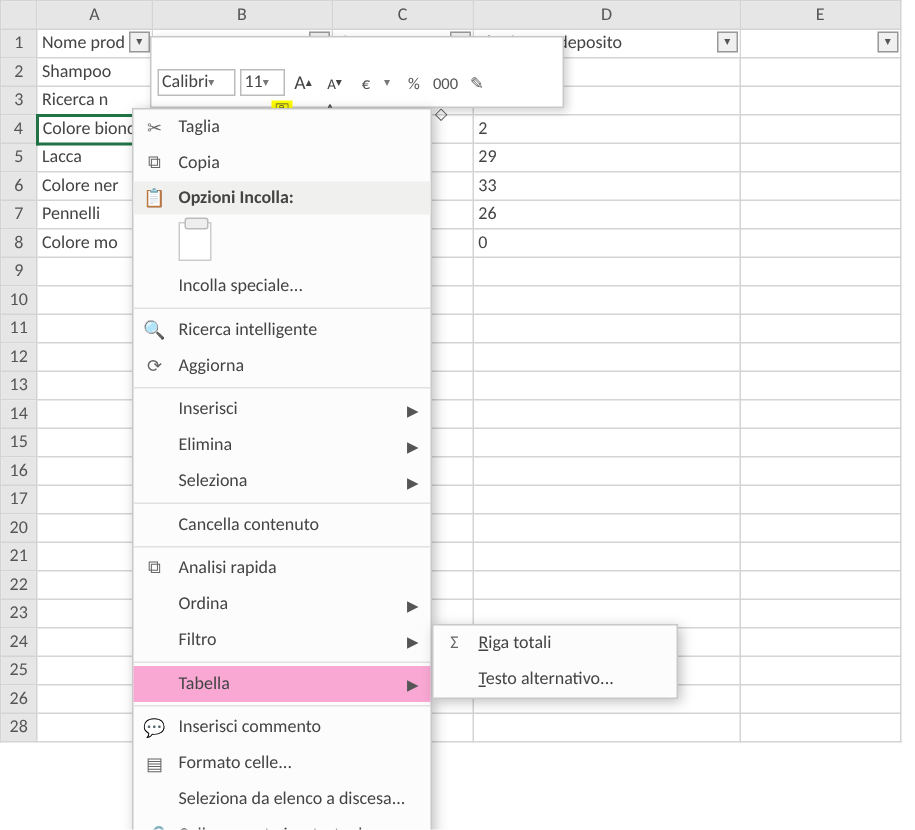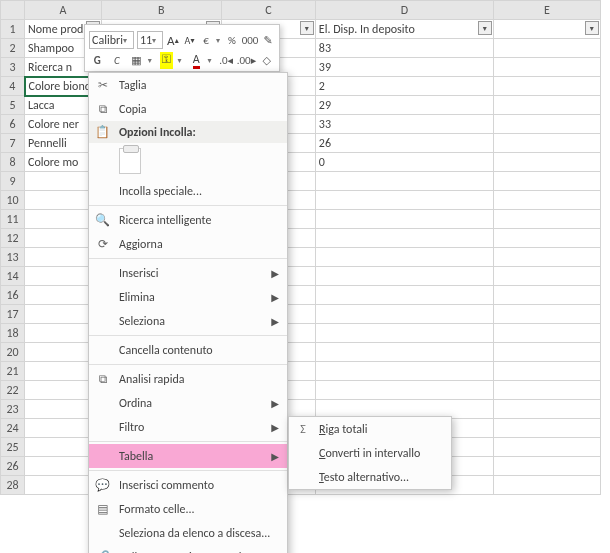--- a/index.html
+++ b/index.html
@@ -7,21 +7,21 @@
 .grid{position:absolute;top:0;left:0;border-collapse:collapse}
 .grid th,.grid td{border:1px solid #d4d4d4;background:#fff;height:19px;padding:0 3px;text-align:left;white-space:nowrap;overflow:hidden}
 .grid th{background:#e6e6e6;font-weight:normal;text-align:center;color:#555}
 .grid .rowh{background:#e6e6e6;text-align:center;width:24px}
 .colA{width:65px}.colB{width:120px}.colC{width:94px}.colD{width:178px}.colE{width:107px}
 .num{text-align:right}
 .hdr{position:relative}
 .filtbtn{position:absolute;right:1px;top:1px;width:14px;height:14px;border:1px solid #999;background:#f0f0f0;font-size:8px;line-height:12px;text-align:center;color:#555}
 .sel{border:2px solid #217346!important}
 
-.minitb{position:absolute;left:84px;top:24px;width:196px;height:48px;background:#fff;border:1px solid #c8c8c8;box-shadow:2px 2px 6px rgba(0,0,0,.2);padding:5px 4px}
+.minitb{position:absolute;left:100px;top:24px;width:276px;height:48px;background:#fff;border:1px solid #c8c8c8;box-shadow:2px 2px 6px rgba(0,0,0,.2);padding:20px 4px}
 .minitb .row{display:flex;align-items:center;height:20px;gap:3px}
 .tctl{border:1px solid #bbb;background:#fff;height:18px;font-size:11px;padding:0 2px;display:flex;align-items:center}
 .tbtn{width:18px;height:18px;display:flex;align-items:center;justify-content:center;font-size:11px;color:#555}
 .dd{width:8px;font-size:8px;color:#777}
 
 .ctx{position:absolute;left:88px;top:72px;width:200px;background:#fcfcfc;border:1px solid #c8c8c8;box-shadow:2px 2px 8px rgba(0,0,0,.25)}
 .ctx .item{height:24px;display:flex;align-items:center;padding:0 8px 0 30px;position:relative;font-size:12px;color:#444}
 .ctx .item .ico{position:absolute;left:6px;width:16px;text-align:center;font-size:12px;color:#666}
 .ctx .item .arr{margin-left:auto;font-size:10px;color:#555}
 .ctx .item.dis{color:#aaa}
@@ -162,37 +162,37 @@
       </tr>
       <tr>
         <th class="rowh">14</th>
         <td class="colA"></td>
         <td class="colB"></td>
         <td class="colC"></td>
         <td class="colD"></td>
         <td class="colE"></td>
       </tr>
       <tr>
+        <th class="rowh">15</th>
+        <td class="colA"></td>
+        <td class="colB"></td>
+        <td class="colC"></td>
+        <td class="colD"></td>
+        <td class="colE"></td>
+      </tr>
+      <tr>
         <th class="rowh">16</th>
         <td class="colA"></td>
         <td class="colB"></td>
         <td class="colC"></td>
         <td class="colD"></td>
         <td class="colE"></td>
       </tr>
       <tr>
         <th class="rowh">17</th>
-        <td class="colA"></td>
-        <td class="colB"></td>
-        <td class="colC"></td>
-        <td class="colD"></td>
-        <td class="colE"></td>
-      </tr>
-      <tr>
-        <th class="rowh">18</th>
         <td class="colA"></td>
         <td class="colB"></td>
         <td class="colC"></td>
         <td class="colD"></td>
         <td class="colE"></td>
       </tr>
       <tr>
         <th class="rowh">20</th>
         <td class="colA"></td>
         <td class="colB"></td>
@@ -382,18 +382,15 @@
       <span>Collegamento ipertestuale...</span>
     </div>
 </div>
 
 <div class="sub">
   <div class="item">
       <span class="ico">Σ</span>
       <span><span class="under">R</span><span id="sub0">iga totali</span></span>
     </div>
   <div class="item">
-      <span><span class="under">C</span><span id="sub1">onverti in intervallo</span></span>
-    </div>
-  <div class="item">
       <span><span class="under">T</span><span id="sub2">esto alternativo...</span></span>
     </div>
 </div>
 
 </body></html>

